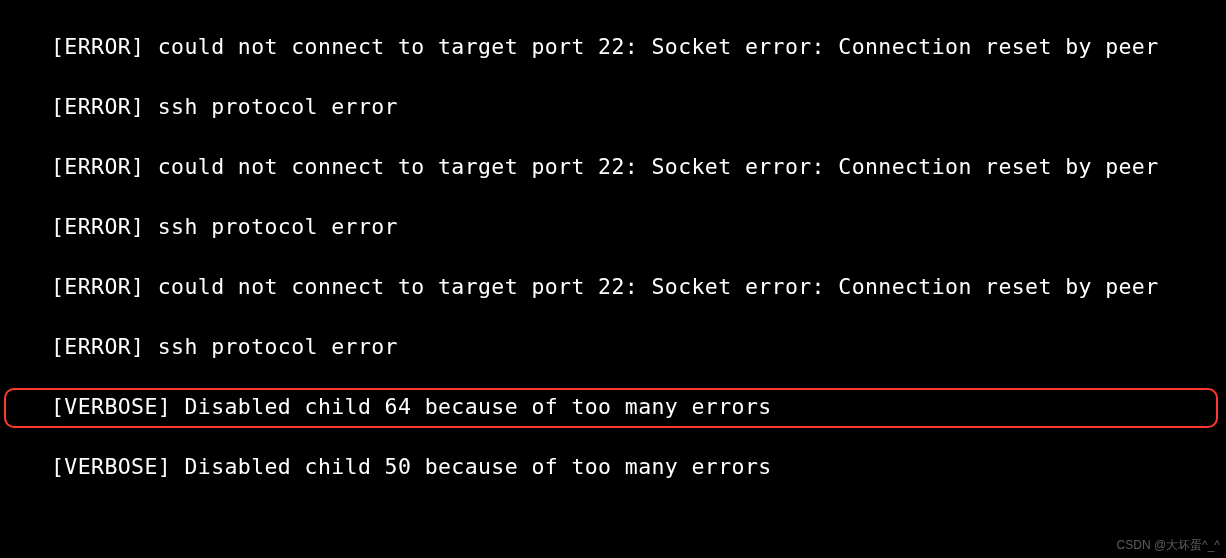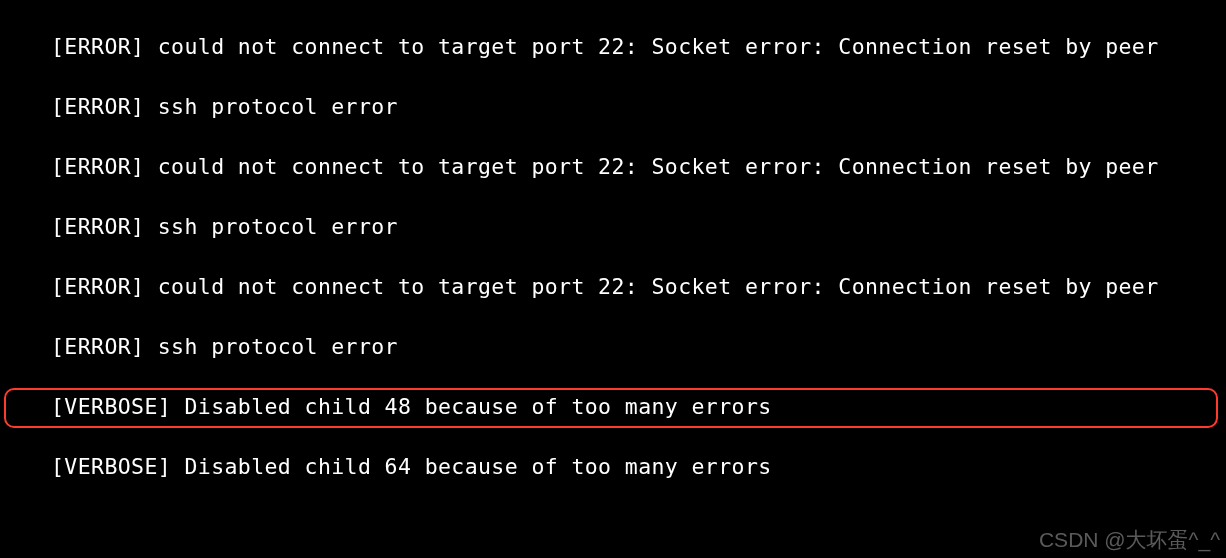--- a/index.html
+++ b/index.html
@@ -26,37 +26,37 @@
     position: absolute;
     border: 2px solid #ff3b30;
     border-radius: 10px;
     pointer-events: none;
   }
   .watermark {
     position: absolute;
     right: 6px;
     bottom: 4px;
     font-family: sans-serif;
-    font-size: 21px;
+    font-size: 12px;
     color: rgba(200,200,200,0.45);
     pointer-events: none;
   }
 </style>
 </head>
 <body>
 
 <div class="terminal">
 <span class="line">[ERROR] could not connect to target port 22: Socket error: Connection reset by peer</span>
 <span class="line">[ERROR] ssh protocol error</span>
 <span class="line">[ERROR] could not connect to target port 22: Socket error: Connection reset by peer</span>
 <span class="line">[ERROR] ssh protocol error</span>
 <span class="line">[ERROR] could not connect to target port 22: Socket error: Connection reset by peer</span>
 <span class="line">[ERROR] ssh protocol error</span>
-<span class="line">[VERBOSE] Disabled child 48 because of too many errors</span>
 <span class="line">[VERBOSE] Disabled child 64 because of too many errors</span>
+<span class="line">[VERBOSE] Disabled child 50 because of too many errors</span>
 
 
 
 
 
 <div class="highlight-box" style="left:4px; top:388px; width:1210px; height:36px;"></div>
 </div>
 
 <div class="watermark">CSDN @大坏蛋^_^</div>
 

